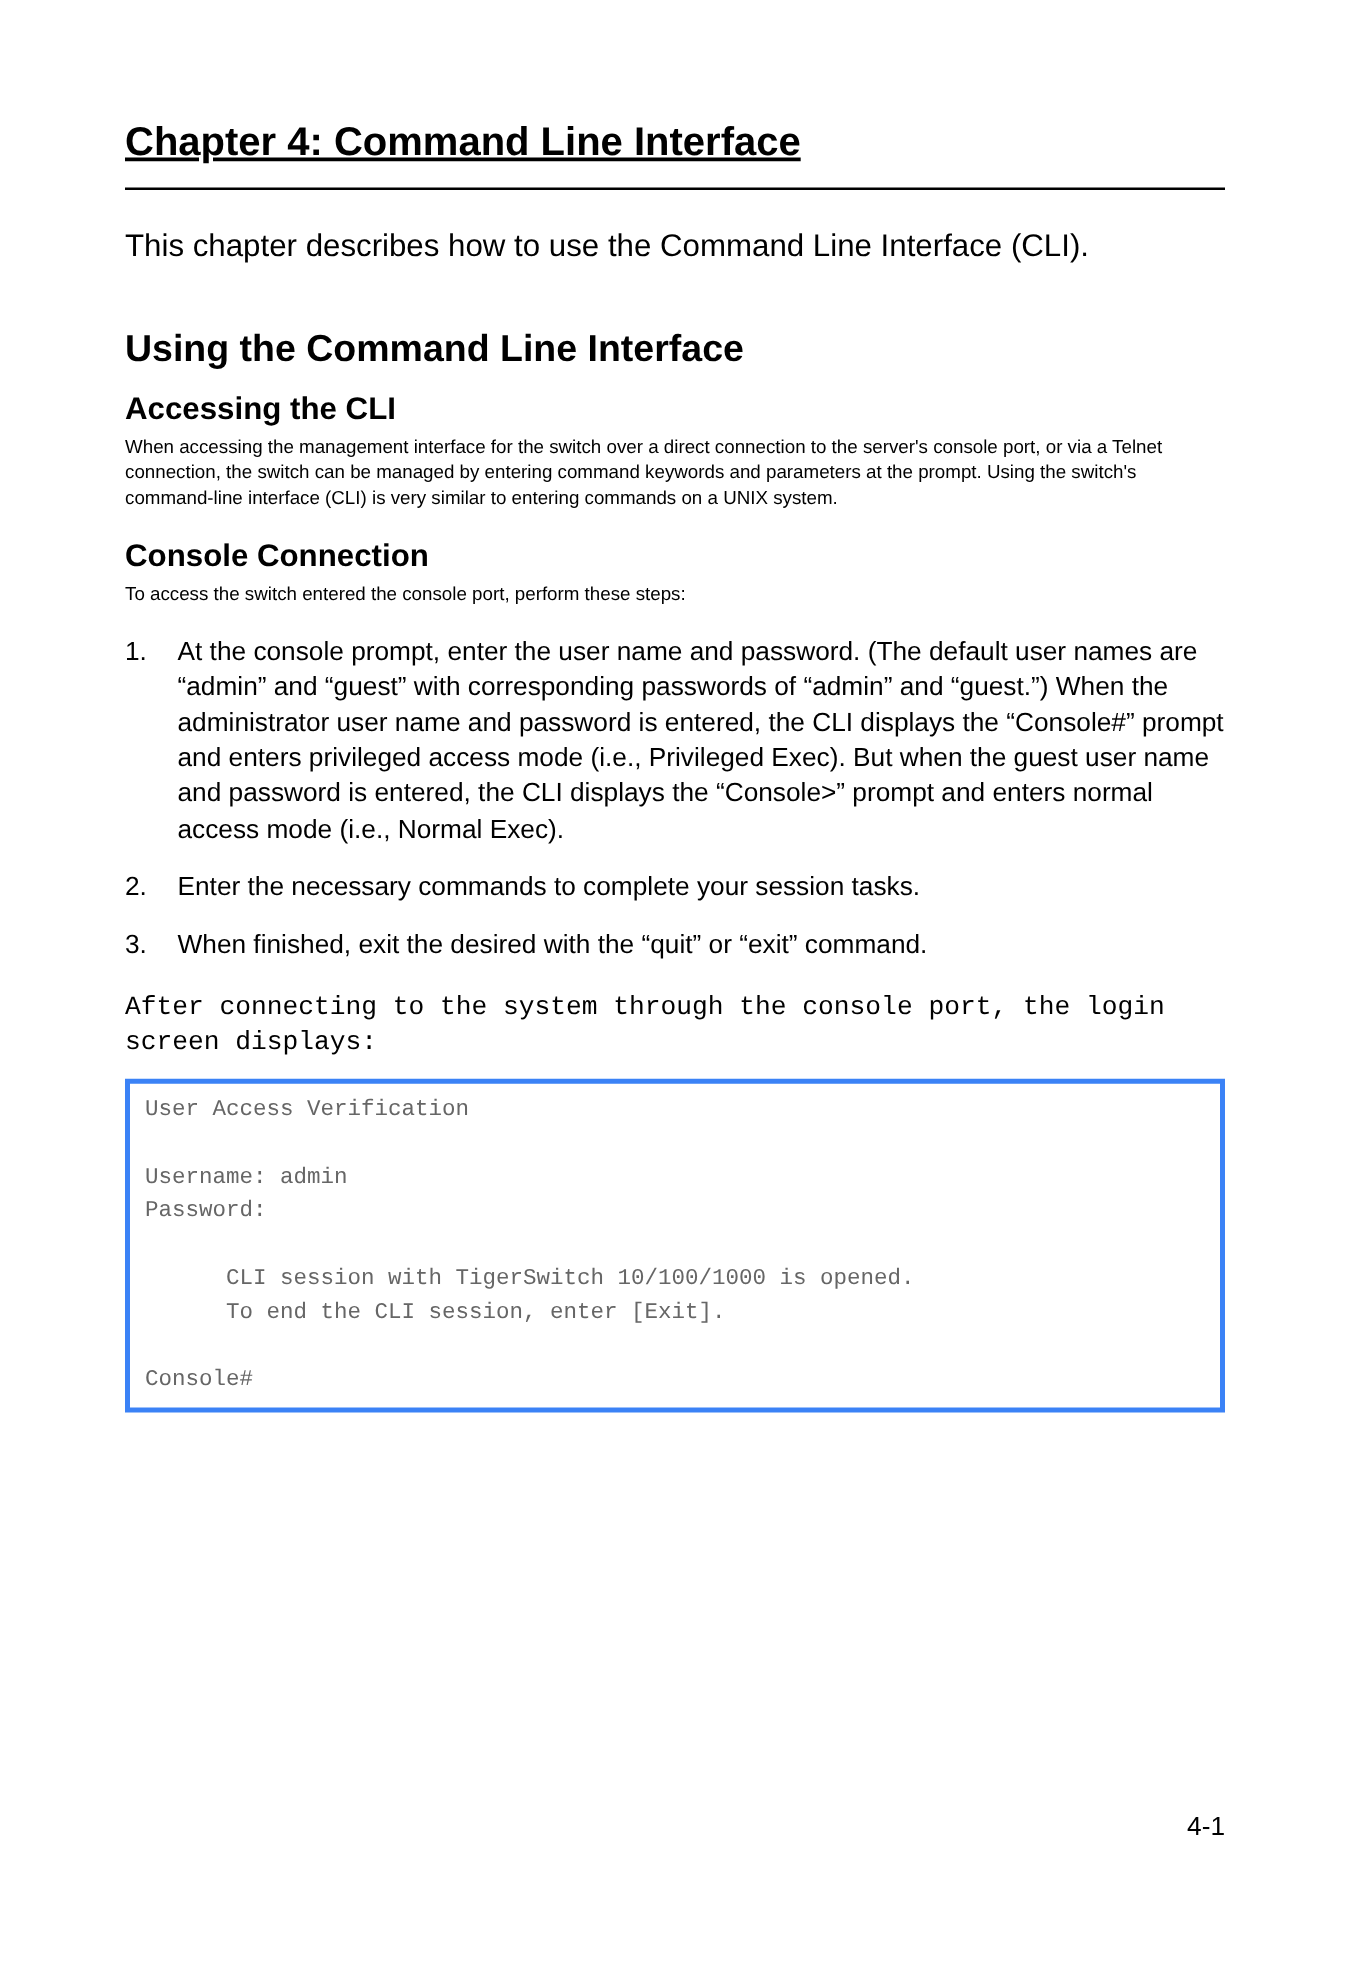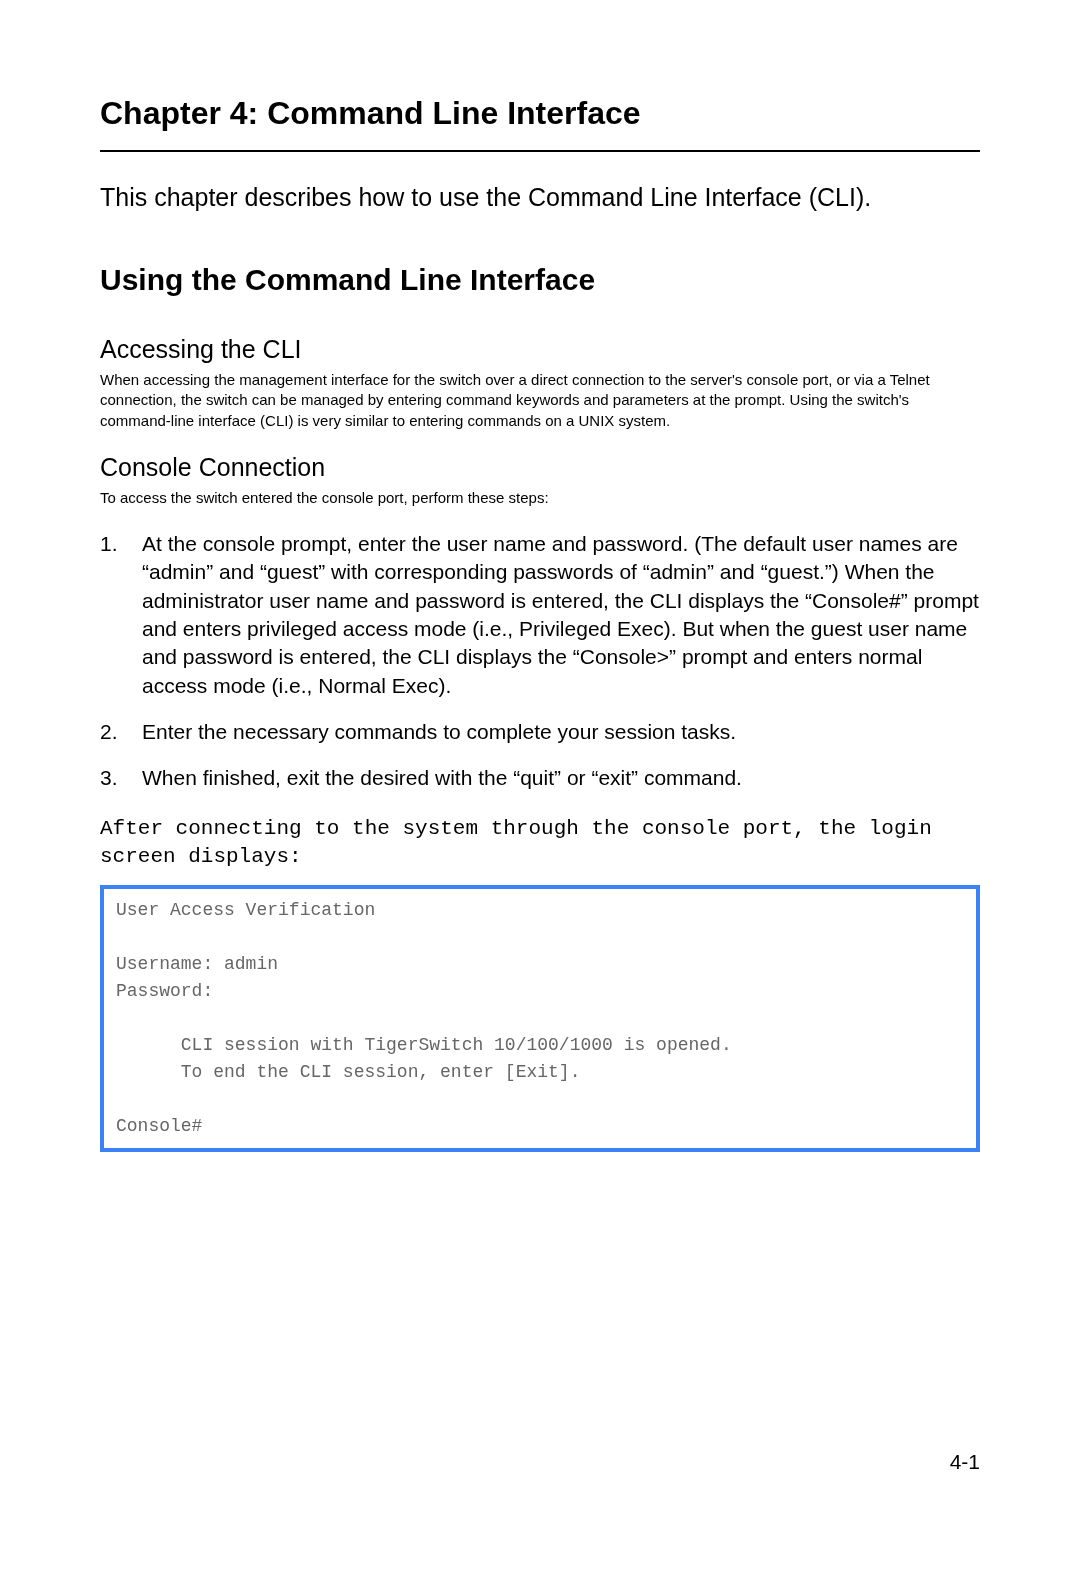--- a/index.html
+++ b/index.html
@@ -15,34 +15,35 @@
       height: 1570px;
       position: relative;
       padding: 95px 100px 0 100px;
     }
     .chapter-title {
       font-size: 32px;
       font-weight: bold;
       padding-bottom: 18px;
       border-bottom: 2px solid #000;
       margin-bottom: 28px;
+      text-decoration: underline;
     }
     .intro-text {
       font-size: 25px;
       line-height: 1.4;
       margin-bottom: 48px;
     }
     .section-title {
       font-size: 30px;
       font-weight: bold;
-      margin-bottom: 38px;
+      margin-bottom: 16px;
     }
     .subsection-title {
       font-size: 25px;
-      font-weight: normal;
+      font-weight: bold;
       margin-bottom: 6px;
     }
     .body-text {
       font-size: 15px;
       line-height: 1.35;
       margin-bottom: 22px;
     }
     .steps-list {
       list-style: none;
       margin-bottom: 22px;

